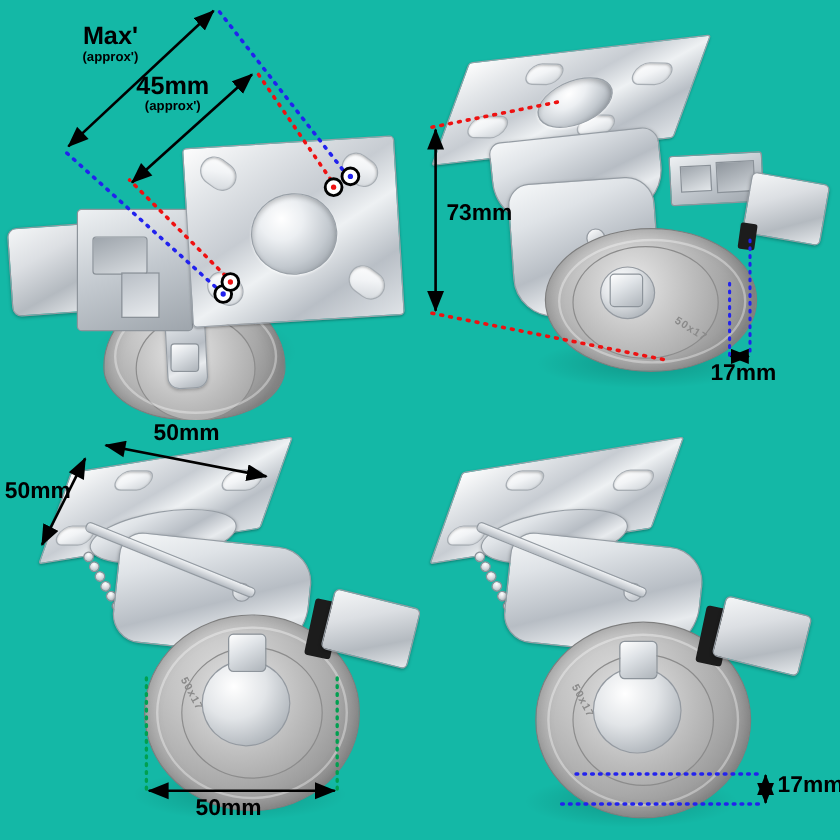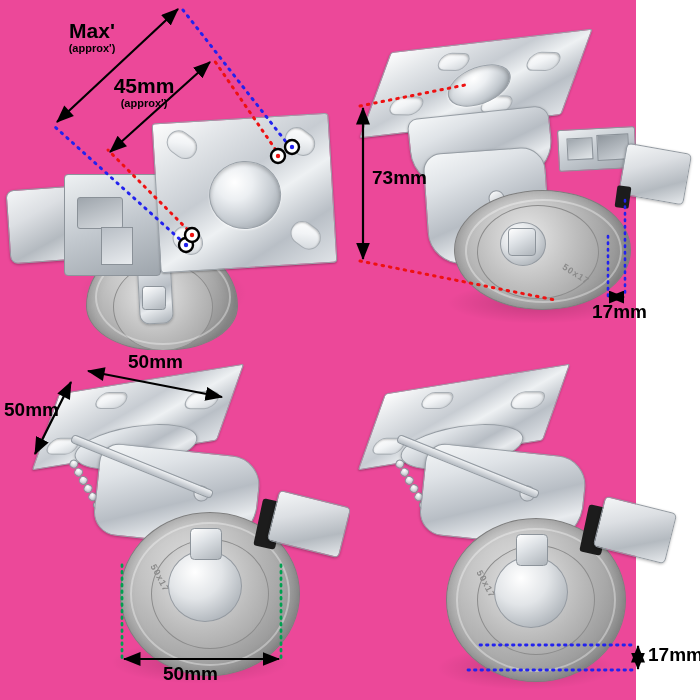--- a/index.html
+++ b/index.html
@@ -2,21 +2,21 @@
 <html><head>
 <meta charset="utf-8">
 <style>
   html,body{margin:0;padding:0;}
   body{
     width:700px;height:700px;
     background:#ffffff;
     font-family:"Liberation Sans", sans-serif;
     overflow:hidden;
   }
-  #sheet{position:relative;width:636px;height:700px;background:#ec4899;}
+  #sheet{position:relative;width:700px;height:700px;background:#14b8a6;}
 
   .quad{position:absolute;width:350px;height:350px;overflow:hidden;}
   #q-tl{left:0;top:0;}
   #q-tr{left:350px;top:0;}
   #q-bl{left:0;top:350px;}
   #q-br{left:350px;top:350px;}
 
   .dimlabel{position:absolute;color:#000;white-space:nowrap;line-height:1.0;font-weight:bold;}
   .dim-lg{font-size:21px;}
   .dim-md{font-size:19px;}
@@ -163,21 +163,21 @@
 
       <line x1="110" y1="152" x2="210" y2="62" stroke="#000" stroke-width="2.2" marker-start="url(#ahBlkS)" marker-end="url(#ahBlk)"></line>
     </svg>
 
     <div class="dimlabel center" style="left:38px;top:20px;width:108px;">
       <div class="dim-lg">Max'</div>
       <div class="dim-sm" style="margin-top:2px;">(approx')</div>
     </div>
 
     <div class="dimlabel center" style="left:90px;top:60px;width:108px;">
-      <div class="dim-lg" style="margin-top:15px;">45mm</div>
+      <div class="dim-lg" style="margin-top:1px;">45mm</div>
       <div class="dim-sm" style="margin-top:2px;">(approx')</div>
     </div>
 
     <svg class="svg-layer" viewBox="0 0 350 350">
       <circle cx="292" cy="147" r="7" fill="#fff" stroke="#000" stroke-width="2.4"></circle>
       <circle cx="292" cy="147" r="2.2" fill="#2222ee"></circle>
       <circle cx="278" cy="156" r="7" fill="#fff" stroke="#000" stroke-width="2.4"></circle>
       <circle cx="278" cy="156" r="2.2" fill="#ee1111"></circle>
       <circle cx="186" cy="245" r="7" fill="#fff" stroke="#000" stroke-width="2.4"></circle>
       <circle cx="186" cy="245" r="2.2" fill="#2222ee"></circle>

